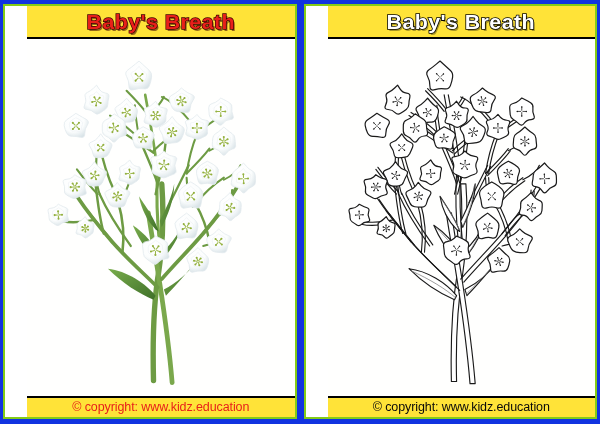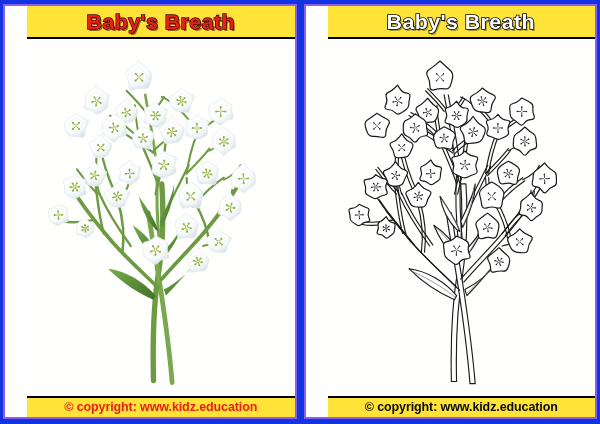--- a/index.html
+++ b/index.html
@@ -23,21 +23,21 @@
     display: flex;
     flex-direction: row;
     padding: 4px 3px 5px 3px;
     gap: 7px;
   }
 
   .panel {
     position: relative;
     flex: 1 1 0;
     background: #ffffff;
-    border: 2px solid #8b5cf6;
+    border: 2px solid #84cc16;
     box-sizing: border-box;
     display: flex;
     flex-direction: column;
     overflow: hidden;
     padding-left: 22px;
   }
 
   
   .header {
     position: relative;
@@ -101,21 +101,21 @@
     flex: 0 0 21px;
     background: #ffe338;
     border-top: 2px solid #000000;
     box-sizing: border-box;
     display: flex;
     align-items: center;
     justify-content: center;
   }
   .footer-text {
     font-size: 12.5px;
-    font-weight: bold;
+    font-weight: normal;
     line-height: 1;
     white-space: nowrap;
     letter-spacing: -0.1px;
   }
   .footer-text.red { color: #e8201a; }
   .footer-text.black { color: #0a0a0a; }
 </style>
 </head>
 <body>
 

